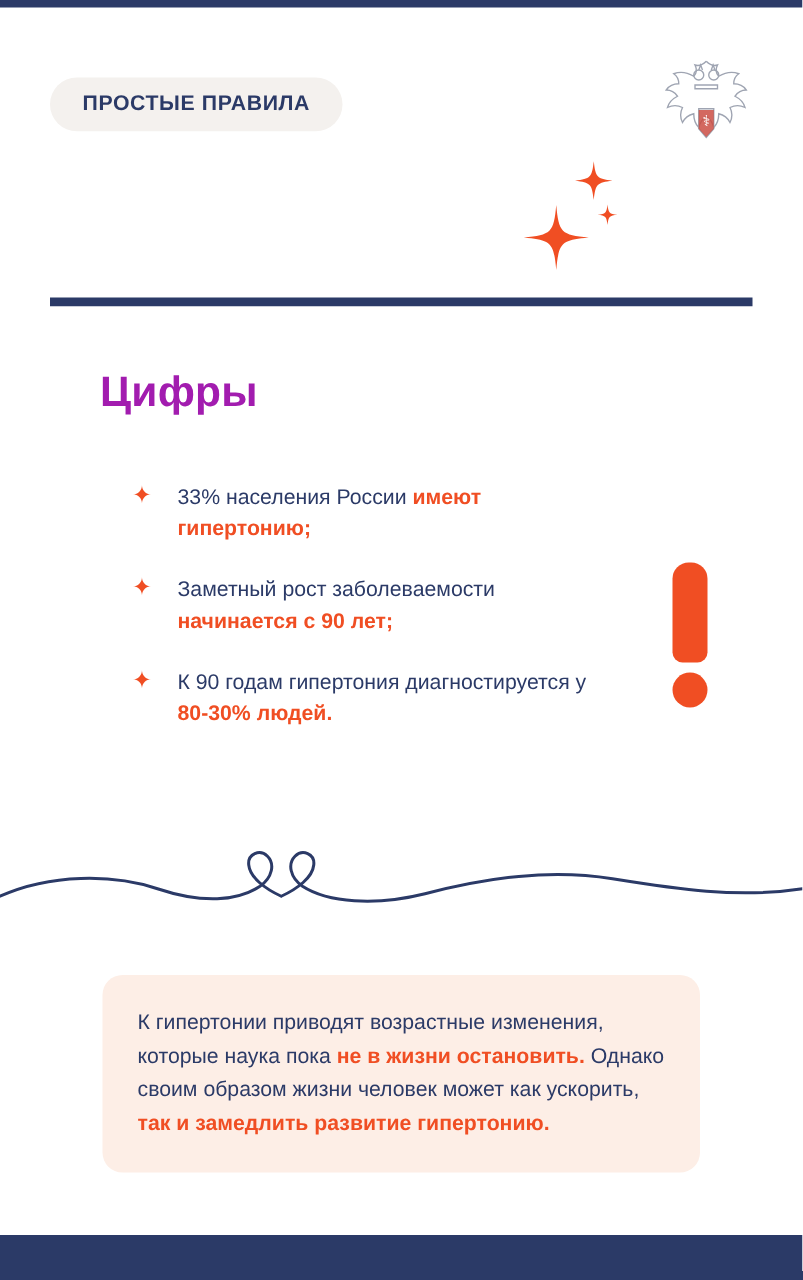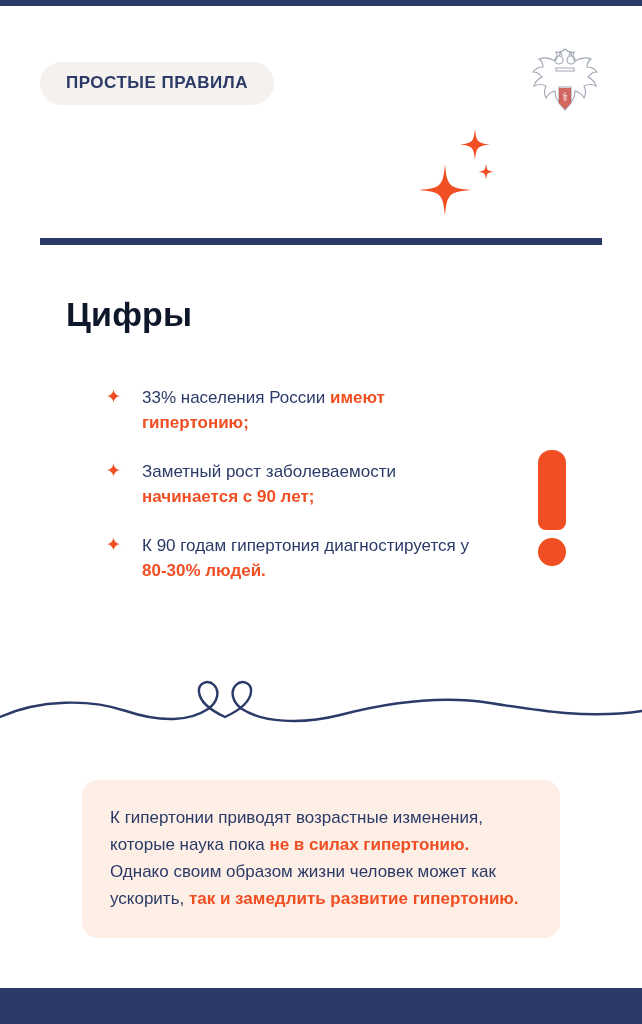--- a/index.html
+++ b/index.html
@@ -70,22 +70,22 @@
   .rule {
     position: absolute;
     left: 40px; top: 238px;
     width: 562px; height: 7px;
     background: #2b3a67;
   }
 
   
   .title {
     position: absolute;
-    left: 66px; top: 295px;
-    color: #0f172a;
+    left: 80px; top: 295px;
+    color: #a21caf;
     font-size: 34px;
     font-weight: bold;
     letter-spacing: 0.2px;
   }
 
   
   .list {
     position: absolute;
     left: 100px; top: 385px;
     width: 380px;
@@ -219,17 +219,17 @@
     <div class="excl-dot"></div>
   </div>
 
   <div class="wave">
     <svg viewBox="0 0 642 80" width="642" height="80" aria-hidden="true">
       <path d="M0 62 C40 44 90 44 126 56 C162 68 190 66 208 54 C218 47 220 36 214 30 C208 24 198 28 199 37 C200 47 212 56 225 62 C238 56 250 47 251 37 C252 28 242 24 236 30 C230 36 232 47 242 54 C262 67 300 70 340 60 C390 47 440 40 490 48 C540 56 590 64 642 56" fill="none" stroke="#2b3a67" stroke-width="2.4" stroke-linecap="round"></path>
     </svg>
   </div>
 
   <div class="callout">
-    <span>К гипертонии приводят возрастные изменения, которые наука пока </span><span class="hl">не в силах гипертонию.</span><span> Однако своим образом жизни человек может как ускорить, </span><span class="hl">так и замедлить развитие гипертонию.</span>
+    <span>К гипертонии приводят возрастные изменения, которые наука пока </span><span class="hl">не в жизни остановить.</span><span> Однако своим образом жизни человек может как ускорить, </span><span class="hl">так и замедлить развитие гипертонию.</span>
   </div>
 
   <div class="bar-bottom"></div>
 </div>
 
 </body></html>

